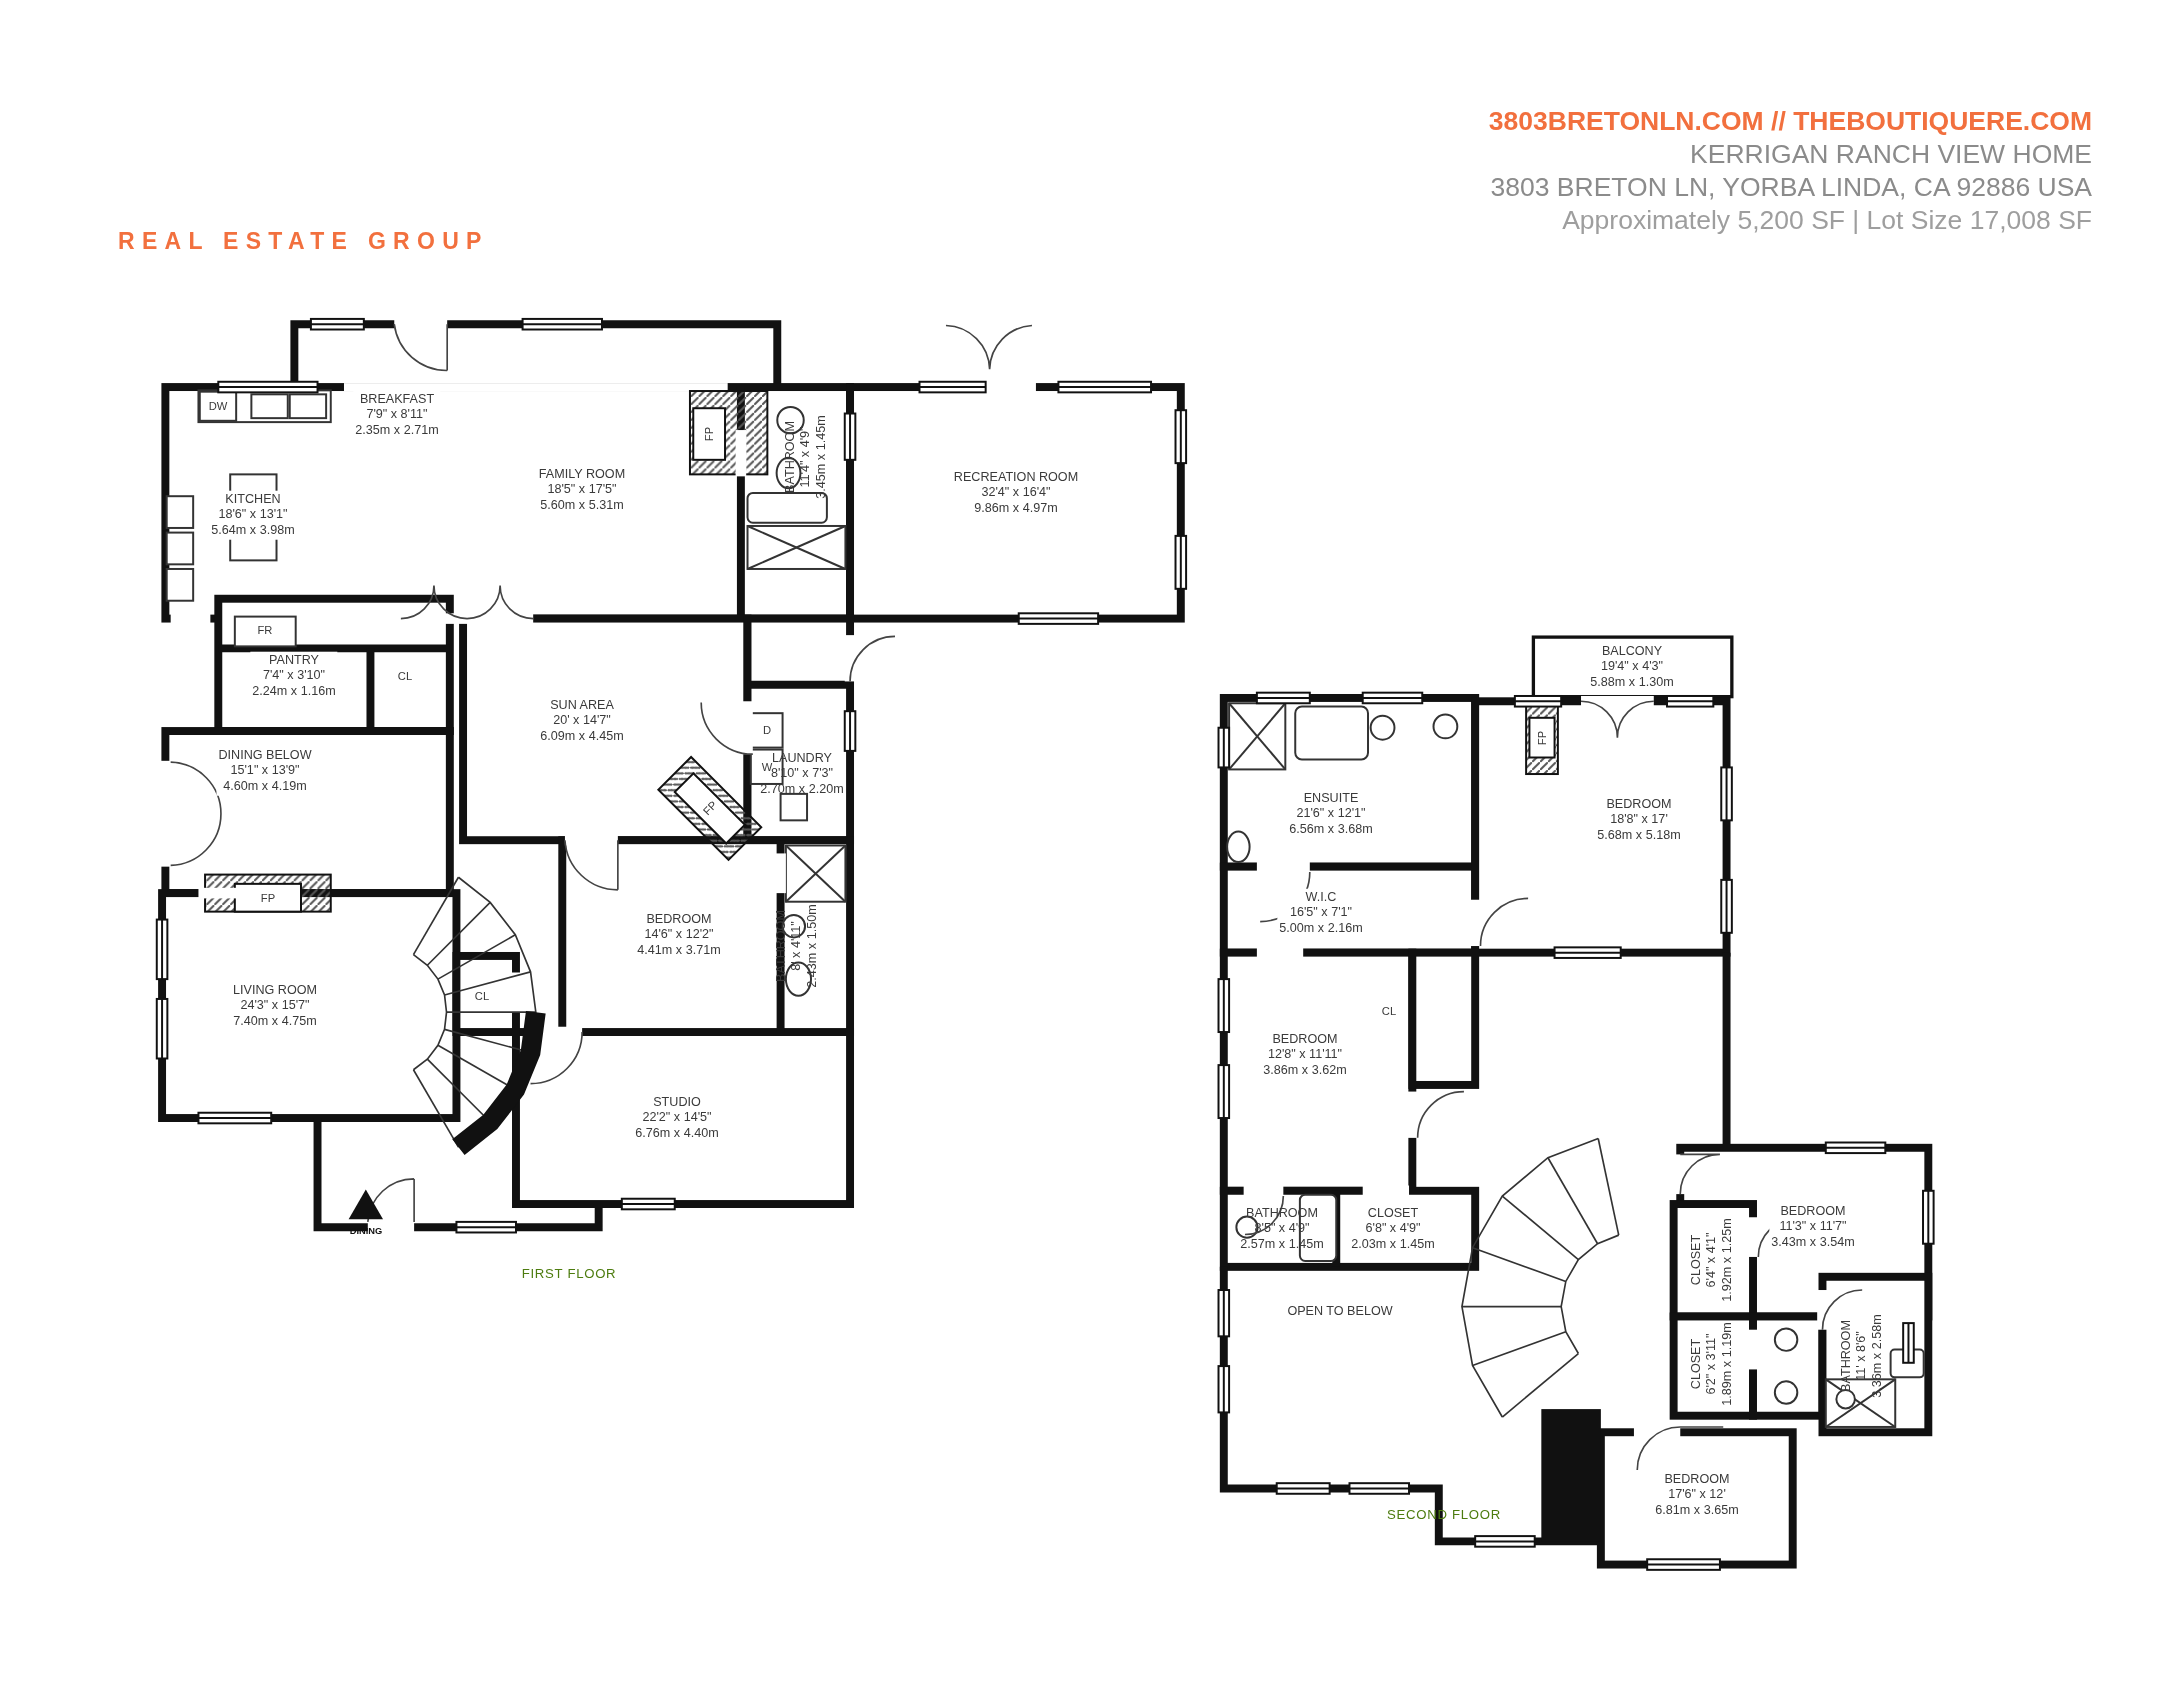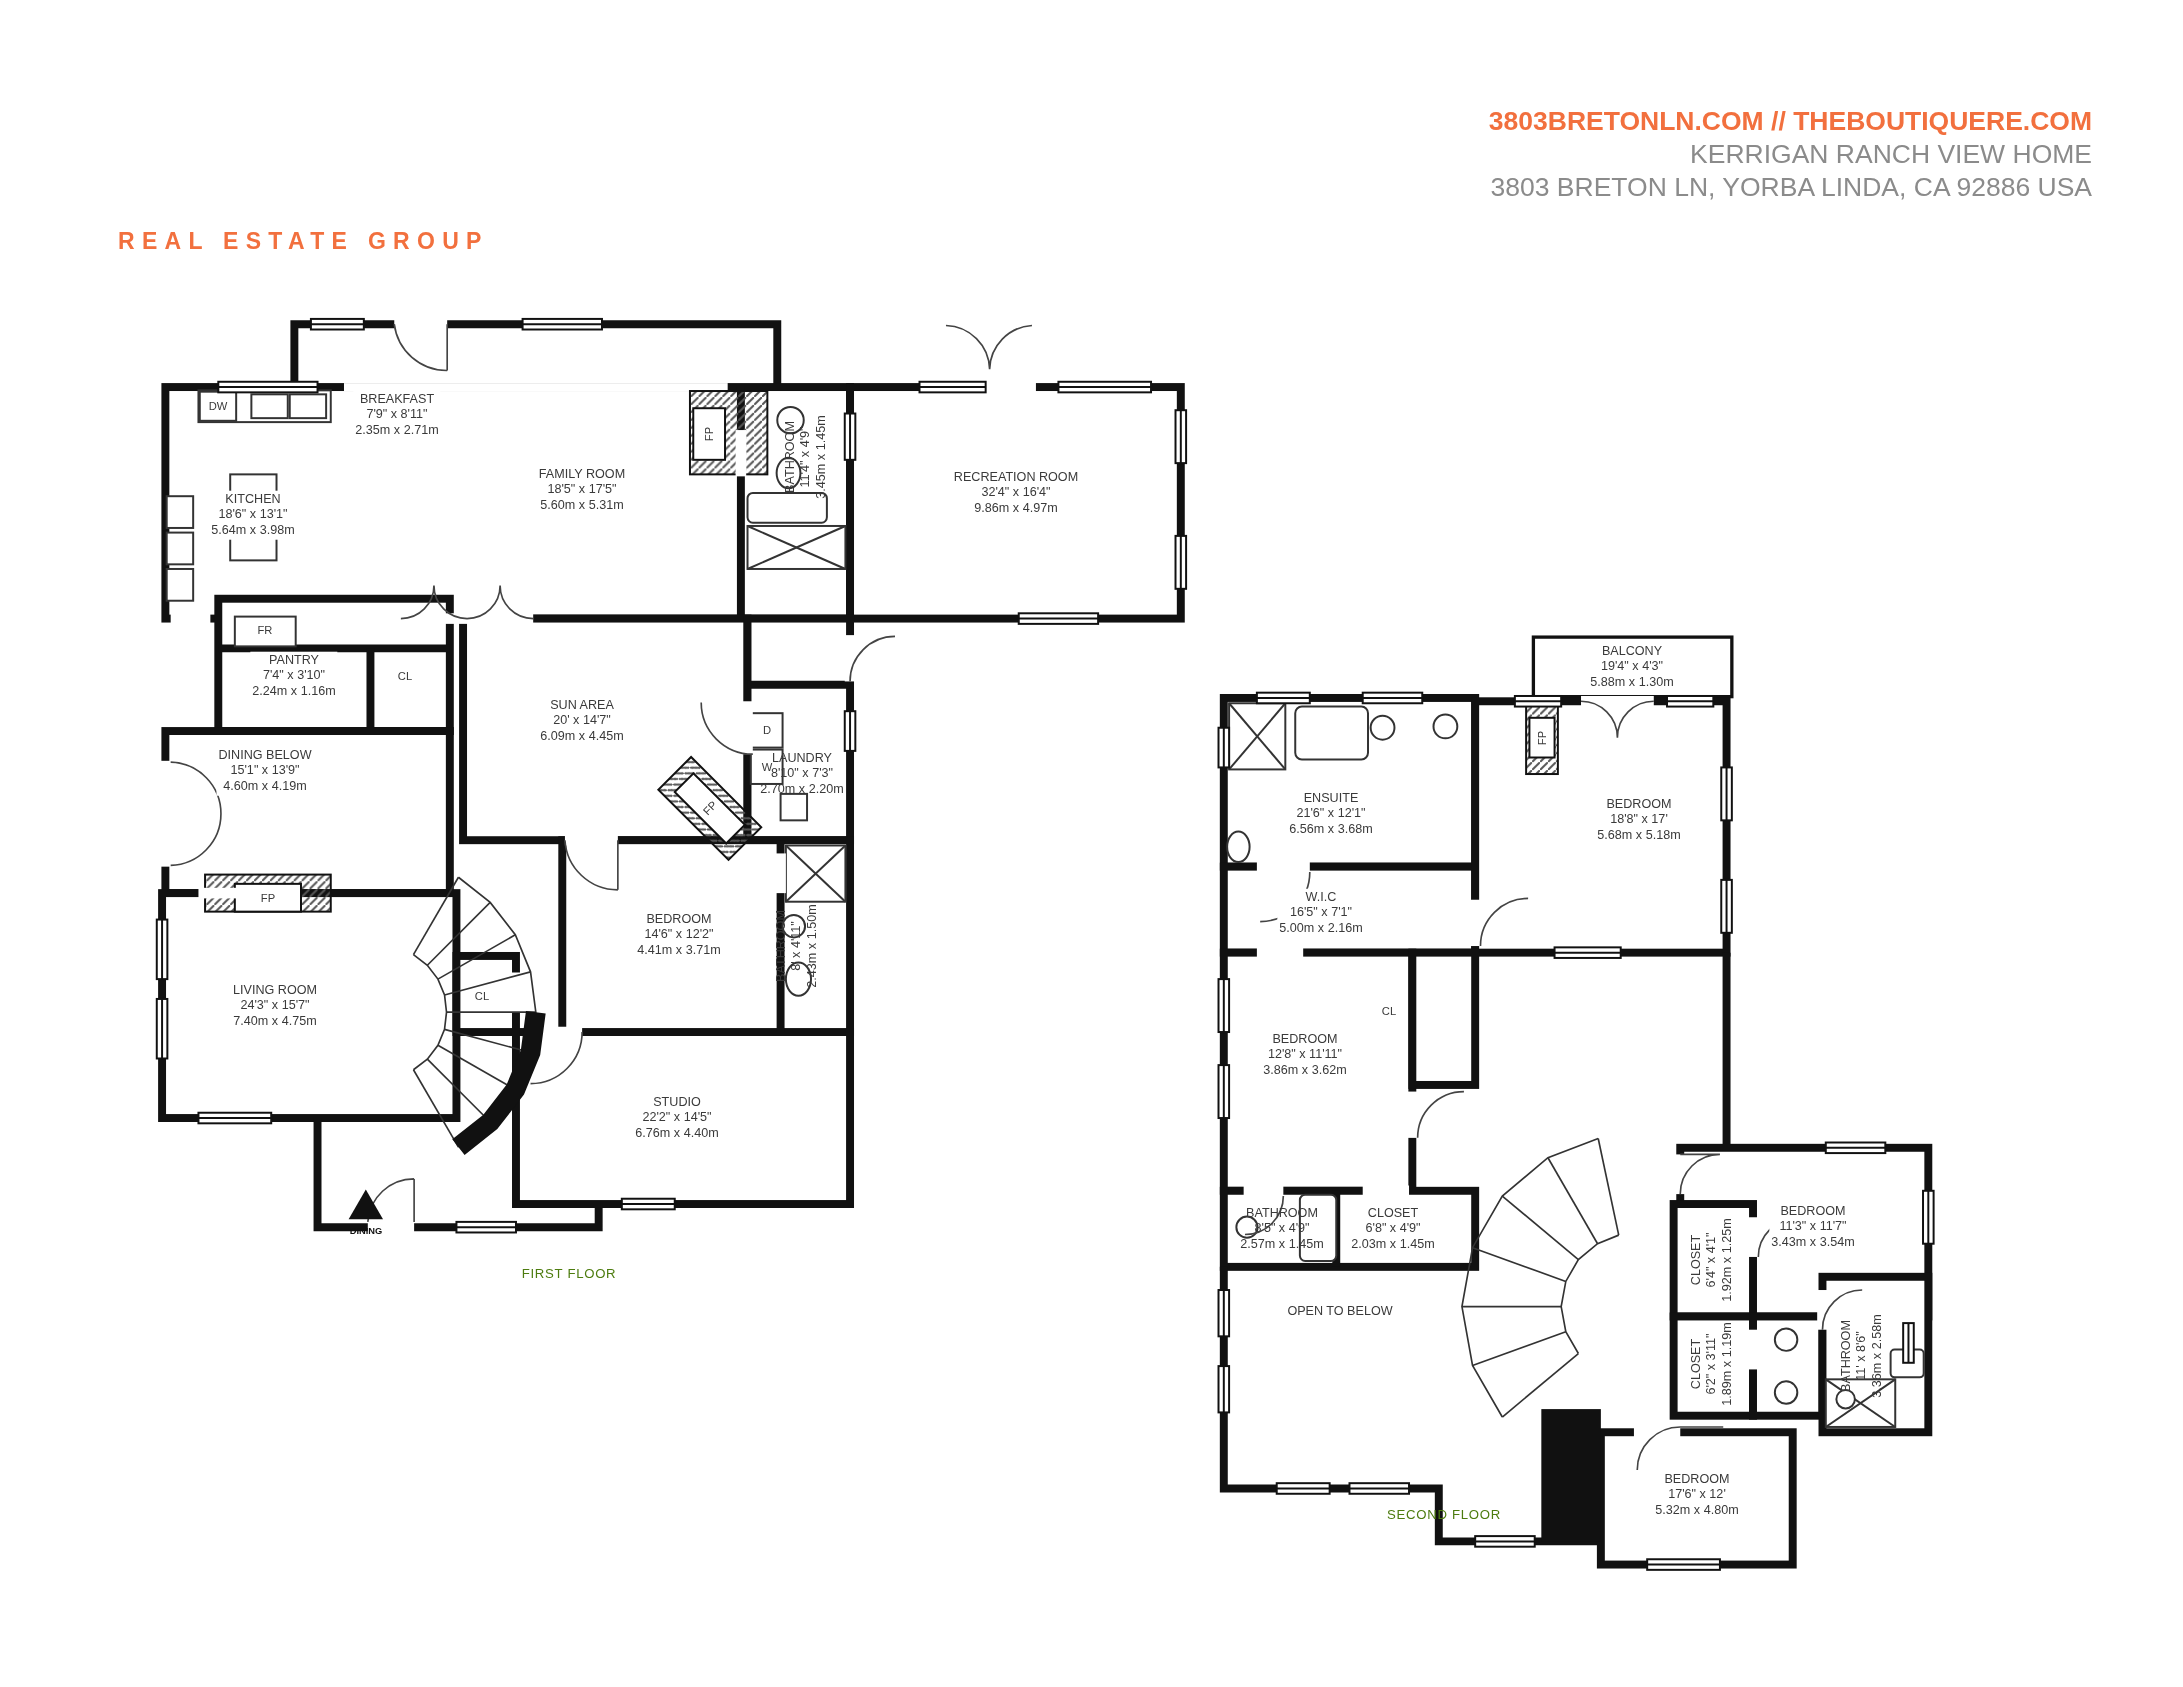--- a/index.html
+++ b/index.html
@@ -27,20 +27,21 @@
 <body>
 
 <div class="page">
 
   <div class="logo-tagline" style="color:#F2703E;">REAL ESTATE GROUP</div>
 
   <div class="hdr">
     <div class="l1" style="color:#F2703E;">3803BRETONLN.COM // THEBOUTIQUERE.COM</div>
     <div style="color:#8B8B8B;">KERRIGAN RANCH VIEW HOME</div>
     <div style="color:#8B8B8B;">3803 BRETON LN, YORBA LINDA, CA 92886 USA</div>
+    <div style="color:#9E9E9E;">Approximately 5,200 SF | Lot Size 17,008 SF</div>
   </div>
 
   <svg width="2183" height="1687" viewBox="0 0 3300 2550">
     <defs>
       <pattern id="hatch" patternUnits="userSpaceOnUse" width="12" height="12">
         <path d="M0,12 L12,0" stroke="#555" stroke-width="3"></path>
       </pattern>
     </defs>
 
     <g stroke="#111" stroke-width="12" fill="none">
@@ -429,21 +430,21 @@
     <span>1.89m x 1.19m</span>
   </div>
   <div class="rl vert" style="left:1862px;top:1356px;background:transparent">
     <span>BATHROOM</span>
     <span>11' x 8'6"</span>
     <span>3.36m x 2.58m</span>
   </div>
   <div class="rl" style="left:1697px;top:1495px">
     <span>BEDROOM</span>
     <span>17'6" x 12'</span>
-    <span>5.32m x 4.80m</span>
+    <span>6.81m x 3.65m</span>
   </div>
 
   <div class="mark" style="left:1389px;top:1011px">CL</div>
   <div class="mark vert" style="left:1542px;top:738px">FP</div>
   <div class="floorcap" style="left:1434px;top:1514px">SECOND FLOOR</div>
 
 </div>
 
 
 </body></html>

